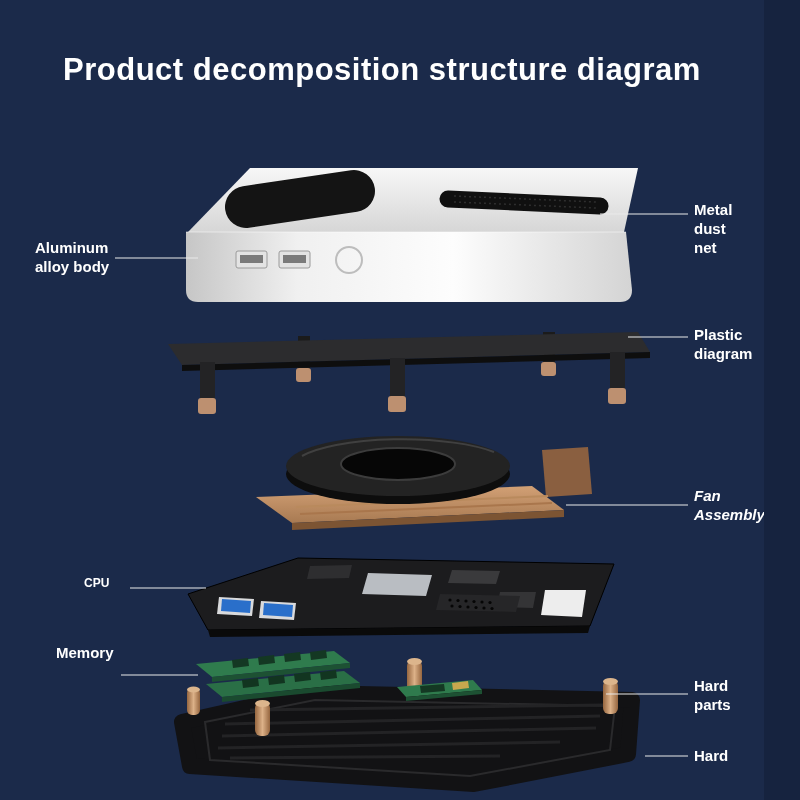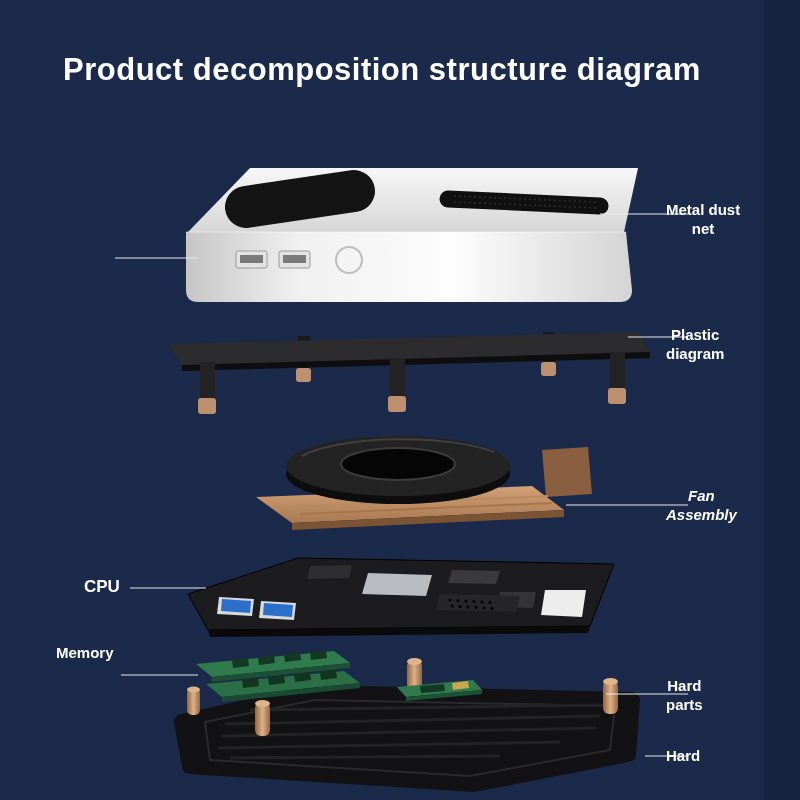--- a/index.html
+++ b/index.html
@@ -13,21 +13,21 @@
     color:#ffffff;font-size:31px;font-weight:bold;letter-spacing:.5px;
   }
   .subtitle{
     position:absolute;left:0;right:0;top:131px;text-align:center;
     color:#ffffff;font-size:17px;font-weight:bold;
   }
   .lbl{
     position:absolute;color:#ffffff;font-size:15px;font-weight:bold;
     line-height:1.25;white-space:pre-line;
   }
-  .lbl-right{left:666px;text-align:center;}
+  .lbl-right{left:694px;}
 </style>
 </head>
 <body>
 
 <div id="stage">
 
   <svg id="scene" width="800" height="800" viewBox="0 0 800 800">
     <defs>
       <linearGradient id="gradTop" x1="0" y1="0" x2="0" y2="1">
         <stop offset="0" stop-color="#f7f7f7"></stop>
@@ -180,22 +180,24 @@
       <line x1="121" y1="675" x2="198" y2="675"></line>
       <line x1="606" y1="694" x2="688" y2="694"></line>
       <line x1="645" y1="756" x2="688" y2="756"></line>
     </g>
   </svg>
 
   <h1 class="title" style="margin:0;">Product decomposition structure diagram</h1>
 
   <div class="lbl lbl-right" style="top:201px;">Metal dust
 net</div>
+  <div class="lbl" style="left:35px;top:239px;">Aluminum
+alloy body</div>
   <div class="lbl lbl-right" style="top:326px;">Plastic
 diagram</div>
   <div class="lbl lbl-right" style="top:487px;font-style:italic;">Fan
 Assembly</div>
-  <div class="lbl" style="left:84px;top:576px;font-size:17px;">CPU</div>
+  <div class="lbl" style="left:84px;top:576px;font-size:12px;">CPU</div>
   <div class="lbl" style="left:56px;top:644px;">Memory</div>
   <div class="lbl lbl-right" style="top:677px;">Hard
 parts</div>
   <div class="lbl lbl-right" style="top:747px;">Hard</div>
 </div>
 
 </body></html>

